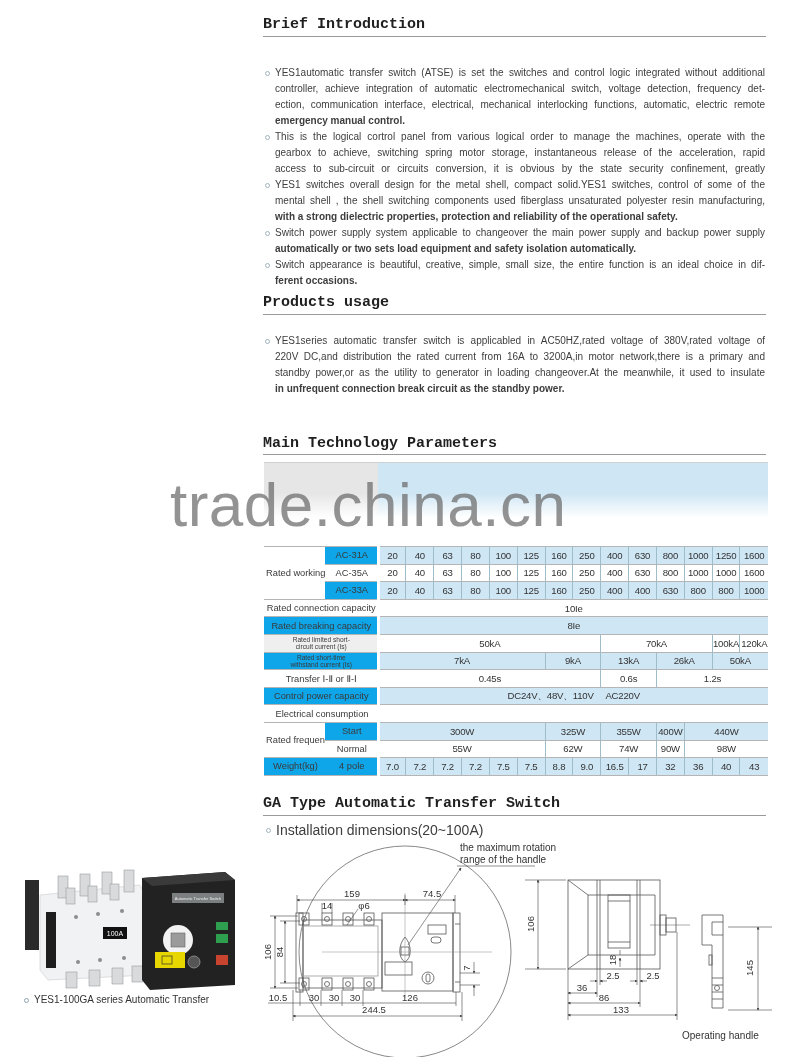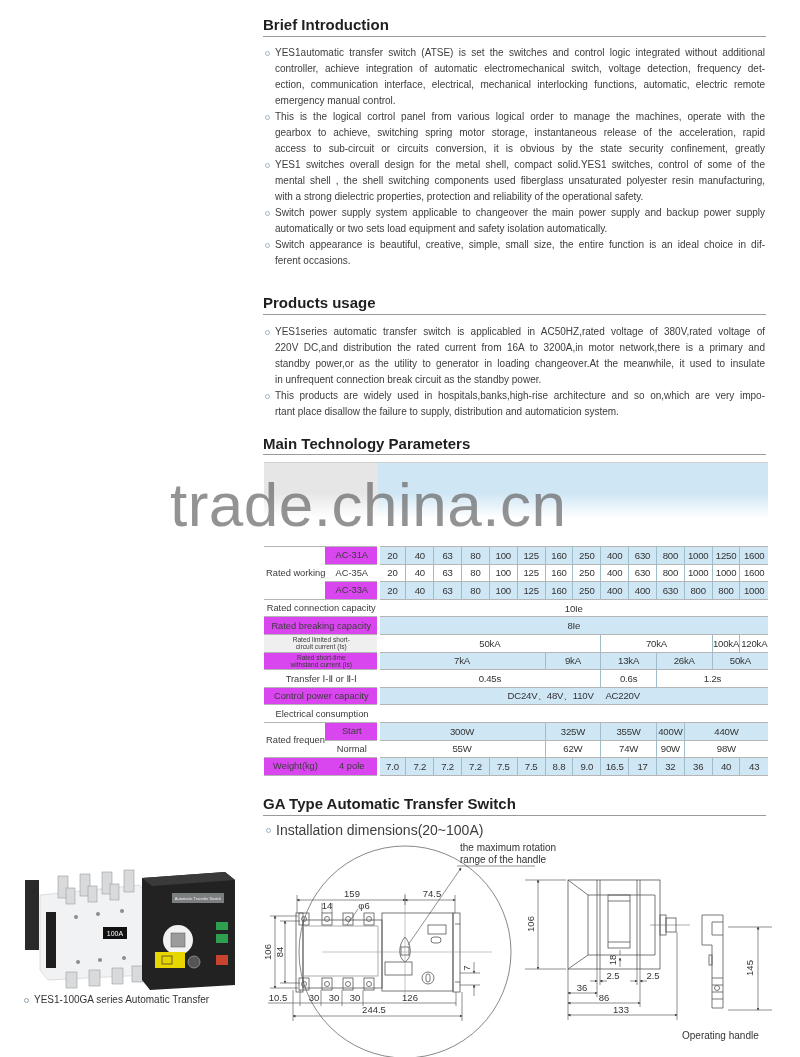--- a/index.html
+++ b/index.html
@@ -1,43 +1,43 @@
 <!DOCTYPE html>
 <html><head>
 <meta charset="utf-8">
 <style>
   html,body{margin:0;padding:0;}
   body{width:800px;height:1057px;position:relative;background:#fff;overflow:hidden;
        font-family:"Liberation Sans",sans-serif;color:#3a3a3a;}
   .h2{position:absolute;left:263px;width:503px;height:22px;line-height:22px;font-size:15px;
-      font-weight:bold;color:#1f1f1f;border-bottom:1px solid #9a9a9a;white-space:nowrap;}
-  .list{position:absolute;left:265px;width:500px;font-size:10px;line-height:16px;color:#3d3d3d;}
+      font-weight:bold;color:#1f1f1f;border-bottom:1px solid #9a9a9a;white-space:nowrap;font-family:Liberation Mono, monospace;}
+  .list{position:absolute;left:265px;width:500px;font-size:10px;line-height:16px;color:#3d3d3d;margin-top:20px;}
   .bullet{position:relative;padding-left:10px;}
   .bullet::before{content:"";position:absolute;left:0;top:6px;width:3px;height:3px;
       border:1px solid #9fb3bf;border-radius:50%;}
   .ln{display:block;white-space:nowrap;text-align:justify;text-align-last:justify;}
-  .ln.last{text-align-last:left;}
+  .ln.last{text-align-last:left;font-weight:bold;}
   .band{position:absolute;top:463px;height:55px;}
   .band.g{left:264px;width:114px;background:linear-gradient(to bottom,#e6e6e6 0%,#e6e6e6 55%,rgba(230,230,230,0) 100%);}
   .band.b{left:378px;width:390px;background:linear-gradient(to bottom,#cfe6f4 0%,#cfe6f4 55%,rgba(207,230,244,0) 100%);}
   .bandline{position:absolute;left:264px;top:462px;width:504px;height:1px;background:#d0d0d0;}
   .watermark{position:absolute;left:170px;top:468px;font-size:62px;line-height:73px;
       color:rgba(105,105,105,0.72);white-space:nowrap;letter-spacing:0.5px;}
   table.pt{position:absolute;left:264px;top:546px;width:504px;border-collapse:collapse;
       table-layout:fixed;font-size:9.6px;color:#333;border-top:1px solid #b5b5b5;}
   table.pt tr{height:17.6px;}
   table.pt td{padding:0;border-bottom:1px solid #b5b5b5;text-align:center;white-space:nowrap;
       overflow:hidden;vertical-align:middle;}
   td.lab{text-align:left;padding-left:2px !important;font-size:9.3px;color:#3a3a3a;}
   td.wrap{white-space:normal;line-height:10.5px;}
   td.tiny{font-size:6.6px;line-height:7px;white-space:normal;}
   td.tiny span{display:block;}
   td.d{border-left:1px solid #9fbccb;letter-spacing:-0.2px;}
   td.gap{border-left:3px solid #fff !important;margin-top:40px;}
-  .g{background:#d946ef;}
+  .g{background:#0ea5e9;}
   .gl{background:#efefef;}
   .b{background:#cfe6f4;}
   .w{background:#fff;}
   .inst{position:absolute;left:266px;top:822px;font-size:14px;line-height:16px;color:#3d3d3d;padding-left:10px;}
   .inst::before{content:"";position:absolute;left:0;top:6px;width:3px;height:3px;border:1px solid #9fb3bf;border-radius:50%;}
   .caption{position:absolute;left:22px;top:992px;font-size:10px;line-height:16px;color:#333;padding-left:12px;}
   .caption::before{content:"";position:absolute;left:2px;top:6px;width:3px;height:3px;border:1px solid #8fa3af;border-radius:50%;}
   svg text{font-family:"Liberation Sans",sans-serif;fill:#333;}
   .handle-label{position:absolute;left:682px;top:1028px;font-size:10px;line-height:16px;color:#333;}
 </style>
@@ -66,30 +66,26 @@
     <span class="ln">Switch power supply system applicable to changeover the main power supply and backup power supply</span>
     <span class="ln last">automatically or two sets load equipment and safety isolation automatically.</span>
   </div>
   <div class="bullet">
     <span class="ln">Switch appearance is beautiful, creative, simple, small size, the entire function is an ideal  choice in dif-</span>
     <span class="ln last">ferent occasions.</span>
   </div>
 </div>
 
 <div class="h2" style="top:292px">Products usage</div>
-<div class="list" style="top:324px">
+<div class="list" style="top:313px">
   <div class="bullet">
     <span class="ln">YES1series automatic transfer switch is applicabled in AC50HZ,rated voltage of 380V,rated voltage of</span>
     <span class="ln">220V DC,and distribution the rated current from 16A to 3200A,in motor network,there is a primary and</span>
     <span class="ln">standby power,or as the utility to generator in loading changeover.At the meanwhile, it used to insulate</span>
     <span class="ln last">in unfrequent connection break circuit as the standby power.</span>
-  </div>
-  <div class="bullet">
-    <span class="ln">This products are widely used in hospitals,banks,high-rise architecture and so on,which are very impo-</span>
-    <span class="ln last">rtant place disallow the failure to supply, distribution and automaticion system.</span>
   </div>
 </div>
 
 <div class="h2" style="top:434px;height:20px;line-height:20px">Main Technology Parameters</div>
 <div class="bandline"></div>
 <div class="band g"></div>
 <div class="band b"></div>
 <div class="watermark">trade.china.cn</div>
 
 <table class="pt">

